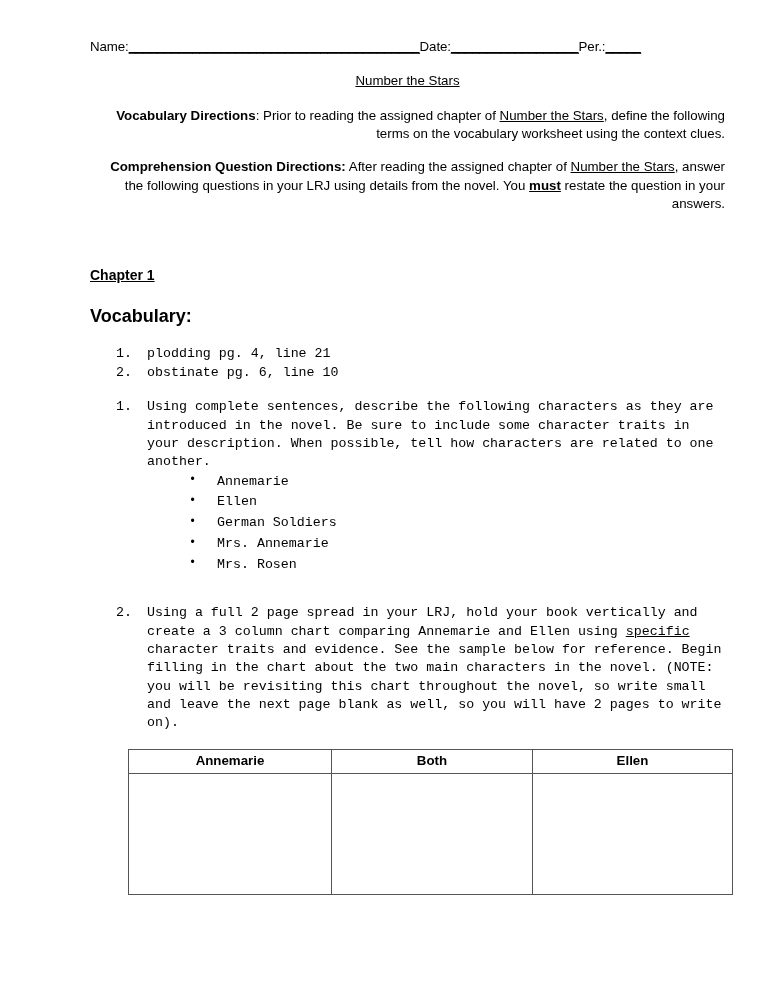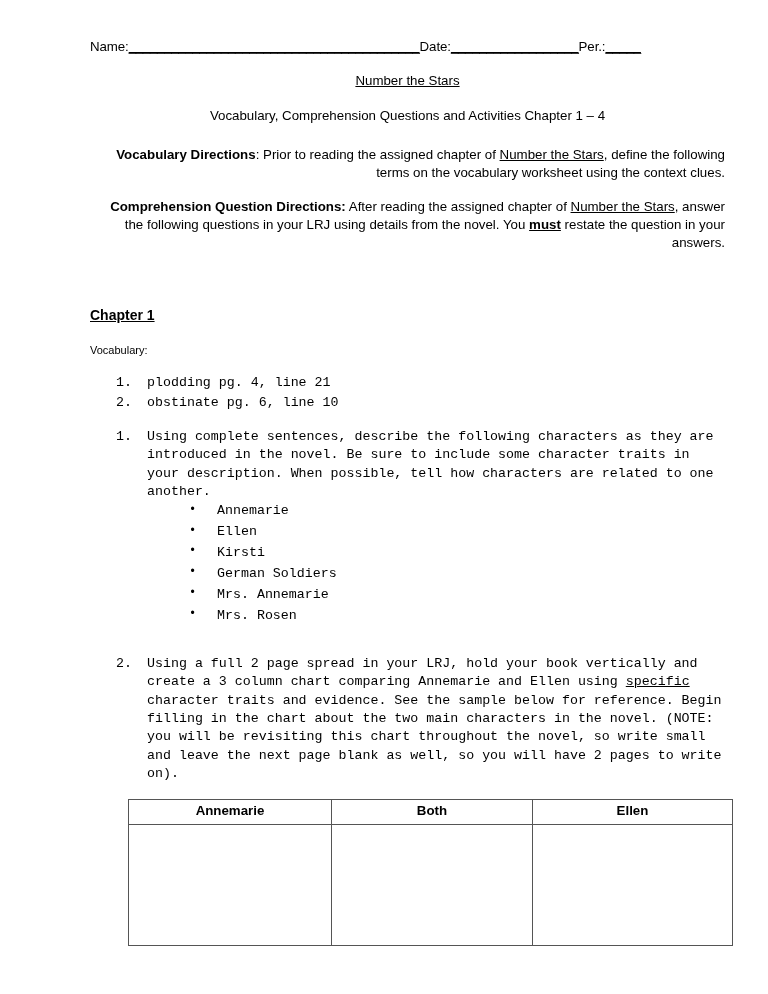--- a/index.html
+++ b/index.html
@@ -61,22 +61,22 @@
 
   .spacer-lg { height: 38px; }
 
   h2.chapter {
     font-size: 14px;
     font-weight: bold;
     text-decoration: underline;
     margin: 0 0 18px 0;
   }
   h3.sec {
-    font-size: 11px;
-    font-weight: normal;
+    font-size: 18px;
+    font-weight: bold;
     margin: 0 0 16px 0;
   }
 
   
   ol.numlist {
     margin: 0 0 16px 0;
     padding-left: 50px;
     list-style-type: decimal;
   }
   ol.numlist > li {
@@ -135,21 +135,20 @@
 </style>
 </head>
 <body>
 
 <div class="page">
   <div class="doc">
 
     <div class="namedate"><span>Name:</span><span class="fill">_________________________________________</span><span>Date:</span><span class="fill">__________________</span><span>Per.:</span><span class="fill">_____</span></div>
 
     <div class="title-line"><span class="u">Number the Stars</span></div>
-    <div class="subtitle-line">Vocabulary, Comprehension Questions and Activities Chapter 1 – 4</div>
 
     <p class="para"><b>Vocabulary Directions</b><span>: Prior to reading the assigned chapter of </span><u>Number the Stars</u><span>, define the following terms on the vocabulary worksheet using the context clues.</span></p>
 
     <p class="para"><b>Comprehension Question Directions:</b><span>  After reading the assigned chapter of </span><u>Number the Stars</u><span>, answer the following questions in your LRJ using details from the novel.  You </span><span class="bu">must</span><span> restate the question in your answers.</span></p>
 
     <div class="spacer-lg"></div>
 
     <h2 class="chapter">Chapter 1</h2>
 
     <h3 class="sec">Vocabulary:</h3>
@@ -159,21 +158,20 @@
       <li>obstinate  pg. 6, line 10</li>
     </ol>
 
 
     <ol class="numlist q">
       <li>
         <span>Using complete sentences, describe the following characters as they are introduced in the novel.   Be sure to include some character traits in your description.  When possible, tell how characters are related to one another.</span>
         <ul class="bullets">
           <li>Annemarie</li>
           <li>Ellen</li>
-          <li>Kirsti</li>
           <li>German Soldiers</li>
           <li>Mrs. Annemarie</li>
           <li>Mrs. Rosen</li>
         </ul>
       </li>
       <li><span>Using a full 2 page spread in your LRJ, hold your book vertically and create a 3 column chart comparing Annemarie and Ellen using </span><u>specific</u><span> character traits and evidence. See the sample below for reference.  Begin filling in the chart about the two main characters in the novel.  (NOTE:  you will be revisiting this chart throughout the novel, so write small and leave the next page blank as well, so you will have 2 pages to write on).</span></li>
     </ol>
 
     <table class="compare">
       <thead>

